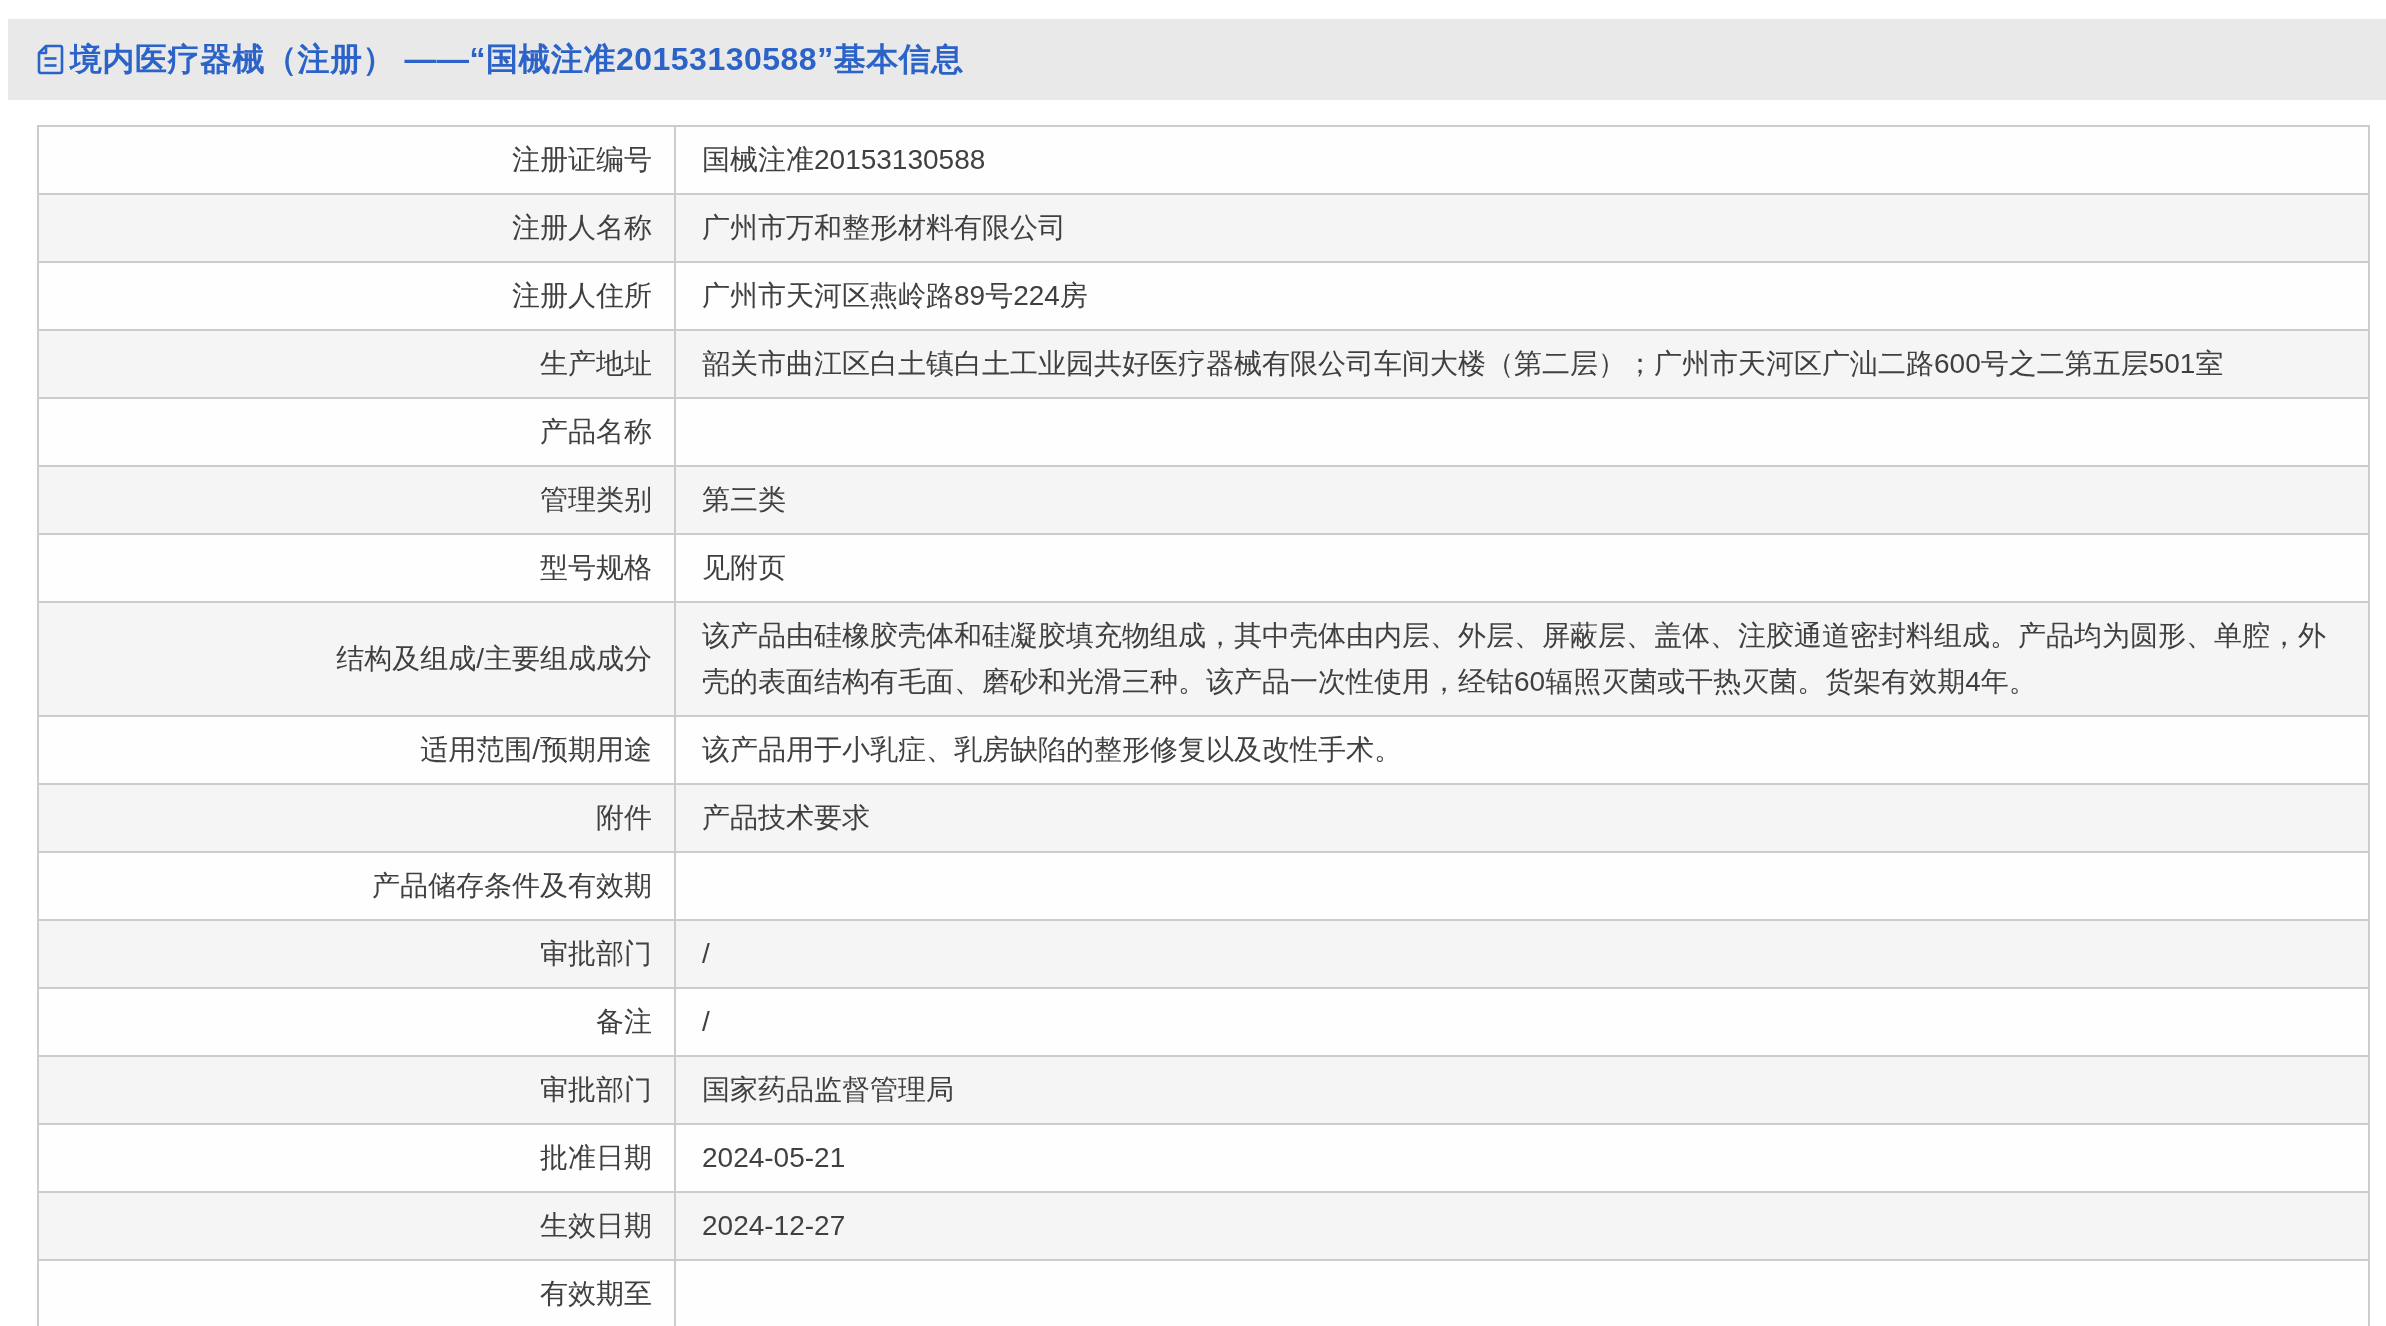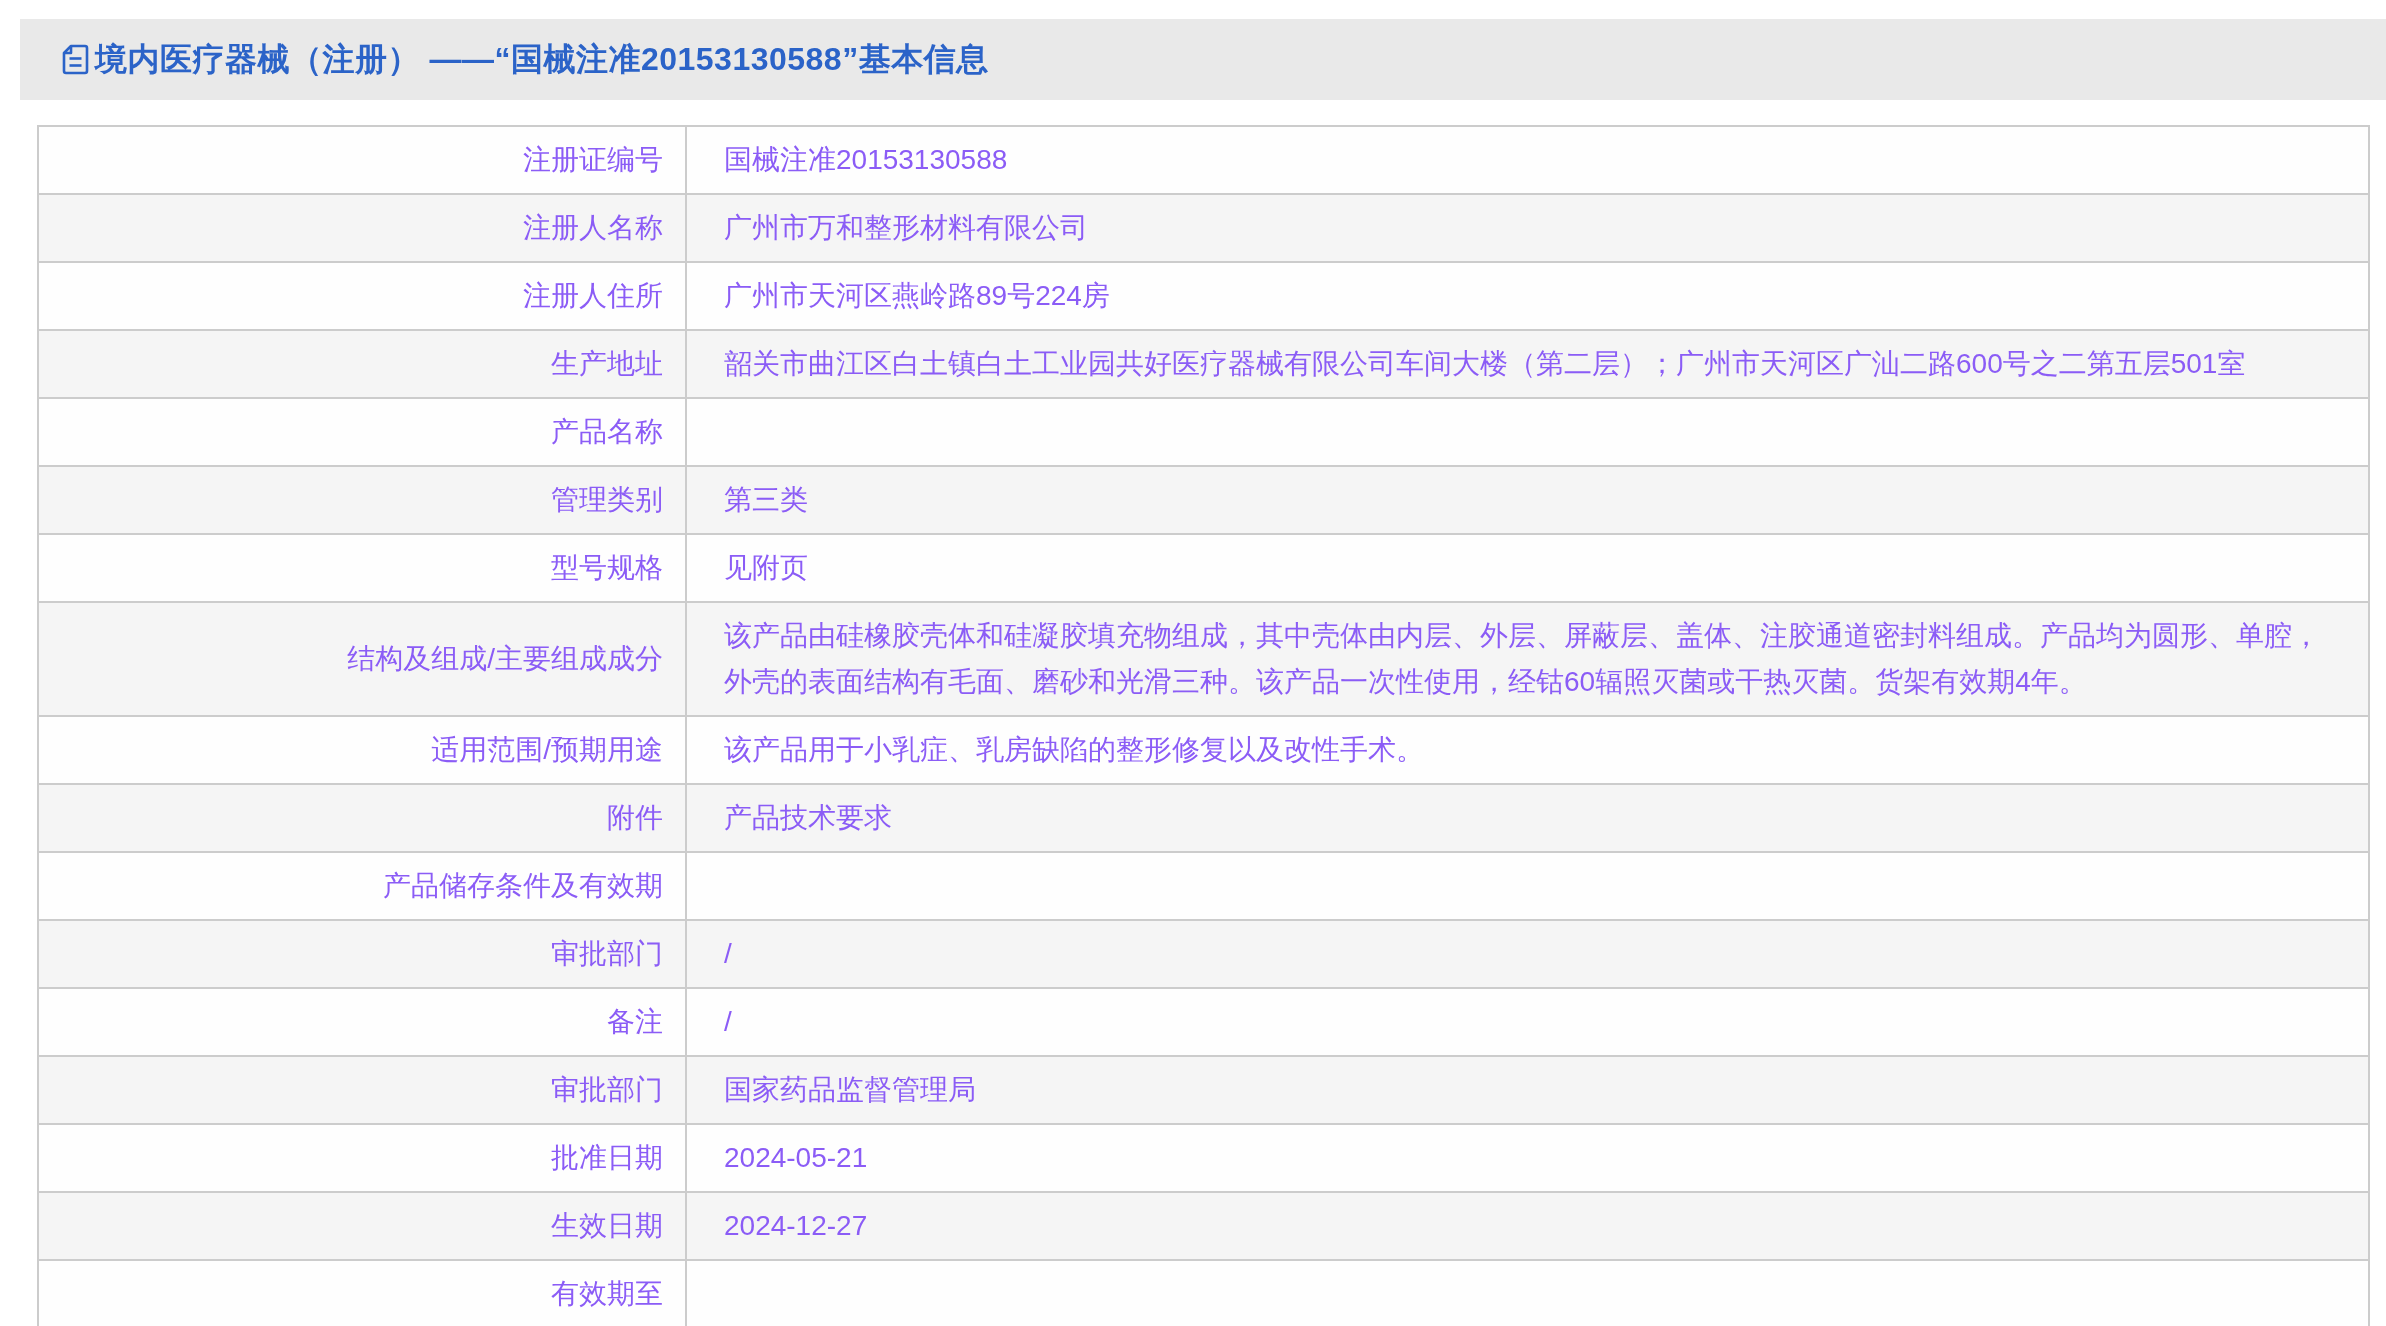--- a/index.html
+++ b/index.html
@@ -5,26 +5,26 @@
   * { margin: 0; padding: 0; box-sizing: border-box; }
   html, body {
     width: 2386px; height: 1326px;
     overflow: hidden;
     background: #ffffff;
     font-family: "Liberation Sans", "DejaVu Sans", sans-serif;
   }
   
   .header-band {
     margin-top: 19px;
-    margin-left: 20px;
+    margin-left: 8px;
     height: 81px;
     background: #e9e9e9;
     display: flex;
     align-items: center;
-    padding-left: 42px;
+    padding-left: 29px;
   }
   .header-band .doc-icon {
     width: 27px; height: 31px;
     margin-right: 6px;
     flex: 0 0 auto;
     display: block;
   }
   .page-title {
     font-size: 32px;
     font-weight: bold;
@@ -45,22 +45,21 @@
     border-bottom: 2px solid #cccccc;
     background: #fefefe;
   }
   .row:last-child { border-bottom: none; }
   .row:nth-child(even) { background: #f5f5f5; }
   .cell {
     display: flex;
     align-items: center;
     font-size: 28px;
     line-height: 46px;
-    color: #8b5cf6;
-    margin-left: 11px;
+    color: #404040;
   }
   .cell.label {
     flex: 0 0 637px;
     justify-content: flex-end;
     text-align: right;
     padding: 10px 22px 10px 16px;
     border-right: 2px solid #cccccc;
   }
   .cell.value {
     flex: 1 1 auto;

